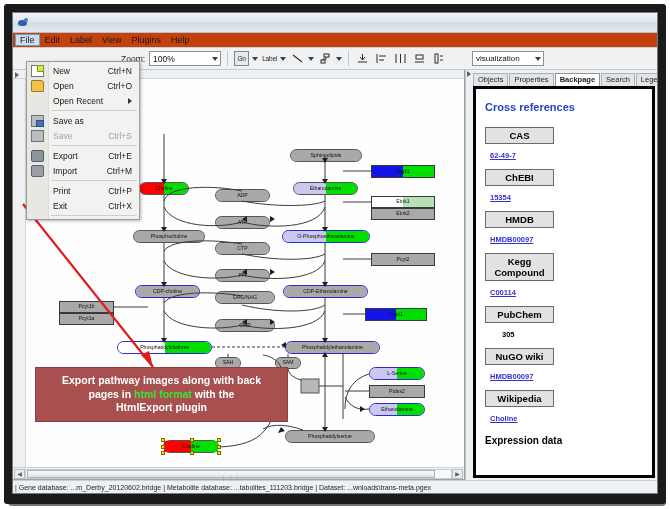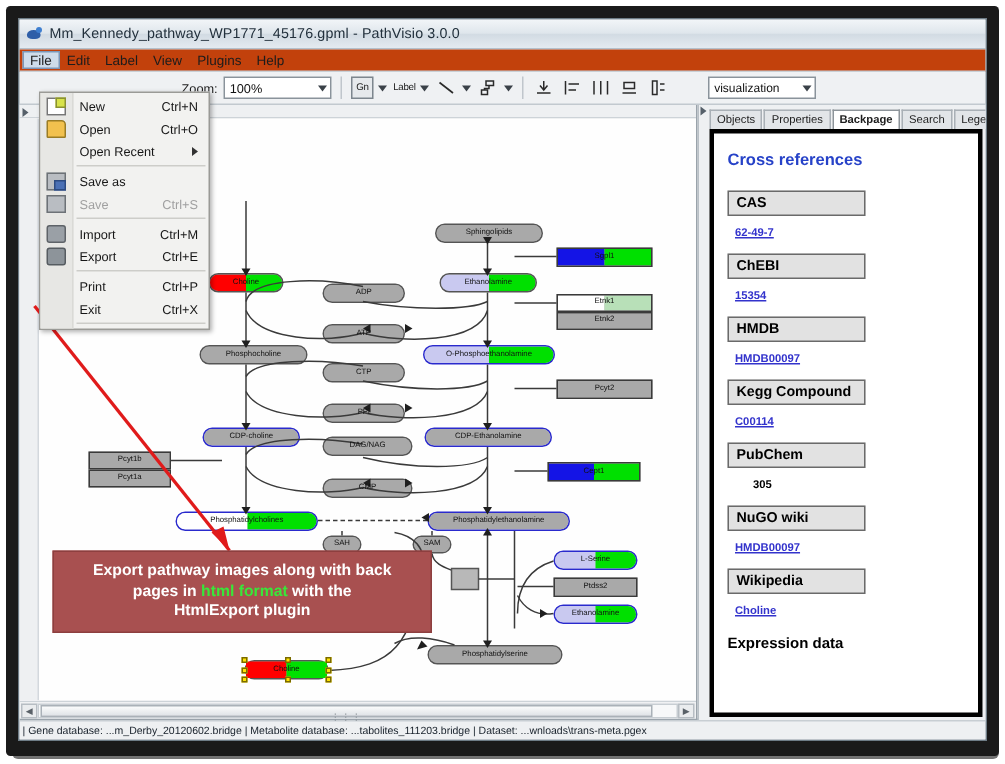--- a/index.html
+++ b/index.html
@@ -208,22 +208,23 @@
     position:relative;
   }
   .xrefs-title {
     color: #2642c8; font-size: 11px; font-weight: bold;
     margin: 2px 0 14px 0;
   }
   .xref-group { margin-bottom: 7px; }
   .xref-head {
     background: #e2e2e2; border: 1px solid #6a6a6a;
     font-size: 9.5px; font-weight: bold; color: #000;
-    padding: 2px 5px; width: 92px;
+    padding: 2px 5px; width: 69px;
     font-family: "Liberation Sans", sans-serif;
+    text-align: center;
   }
   .xref-val {
     font-size: 7.5px; margin: 4px 0 0 5px;
     color: #3333cc; text-decoration: underline;
     font-weight: bold; display:inline-block;
   }
   .xref-val.plain { color:#000; text-decoration:none;padding-left:12px; }
   .expr-title { font-size: 10px; font-weight: bold; color:#000; margin-top: 10px;}
   
   .statusbar {
@@ -324,21 +325,20 @@
 <body>
 
 <div id="screen">
   <div class="frame-shadow"></div>
   <div class="frame-outer"></div>
 
   <div class="app-window">
 
     <div class="titlebar">
       <span class="title-icon"></span>
-      <span class="title-text">Mm_Kennedy_pathway_WP1771_45176.gpml - PathVisio 3.0.0</span>
     </div>
 
     <div class="menubar">
       <span class="menu-item active">File</span>
       <span class="menu-item">Edit</span>
       <span class="menu-item">Label</span>
       <span class="menu-item">View</span>
       <span class="menu-item">Plugins</span>
       <span class="menu-item">Help</span>
     </div>
@@ -728,28 +728,28 @@
             <span class="fm-ico ico-saveas"></span>
             <span>Save as</span>
           </div>
           <div class="fm-row disabled">
             <span class="fm-ico ico-save"></span>
             <span>Save</span>
             <span class="fm-acc">Ctrl+S</span>
           </div>
           <div class="fm-sep"></div>
           <div class="fm-row">
+            <span class="fm-ico ico-exp"></span>
+            <span>Export</span>
+            <span class="fm-acc">Ctrl+E</span>
+          </div>
+          <div class="fm-row">
             <span class="fm-ico ico-imp"></span>
             <span>Import</span>
             <span class="fm-acc">Ctrl+M</span>
-          </div>
-          <div class="fm-row">
-            <span class="fm-ico ico-exp"></span>
-            <span>Export</span>
-            <span class="fm-acc">Ctrl+E</span>
           </div>
           <div class="fm-sep"></div>
           <div class="fm-row">
             <span>Print</span>
             <span class="fm-acc">Ctrl+P</span>
           </div>
           <div class="fm-row">
             <span>Exit</span>
             <span class="fm-acc">Ctrl+X</span>
           </div>

